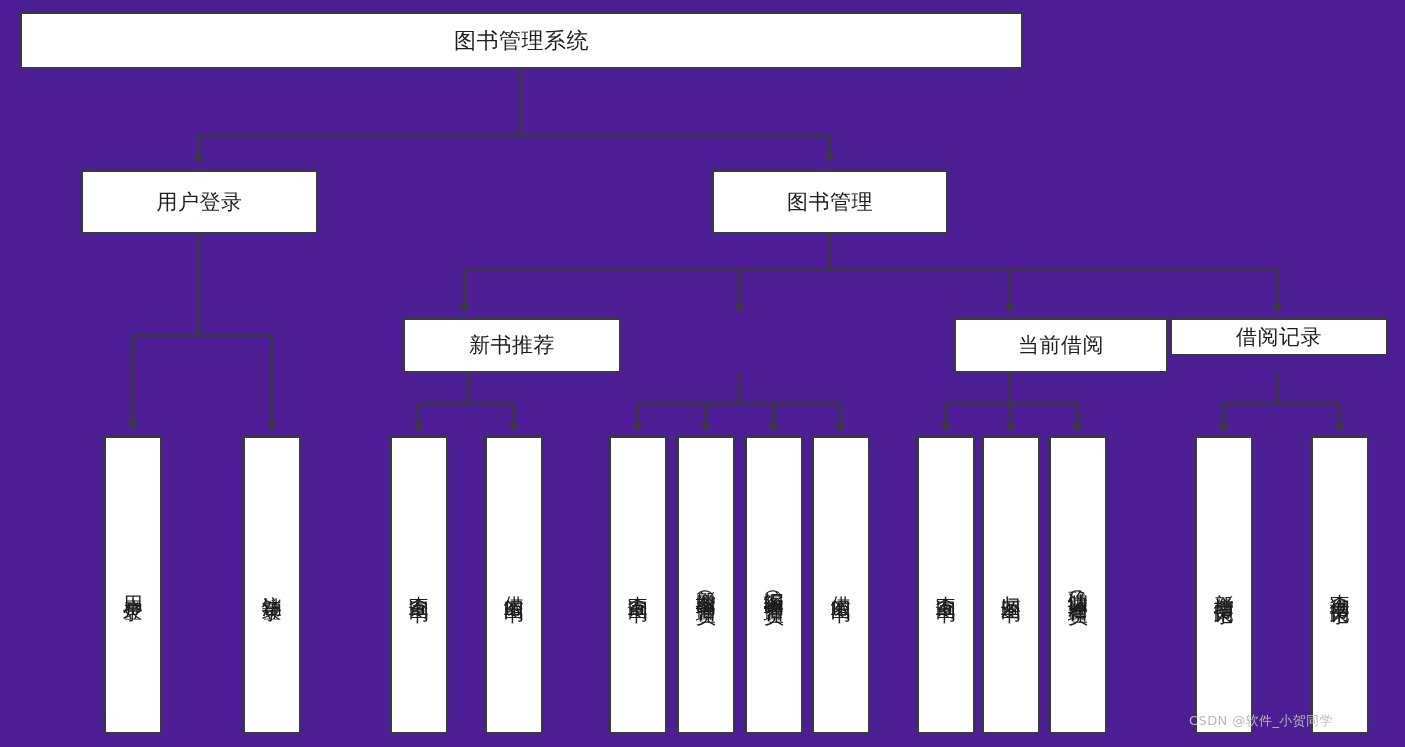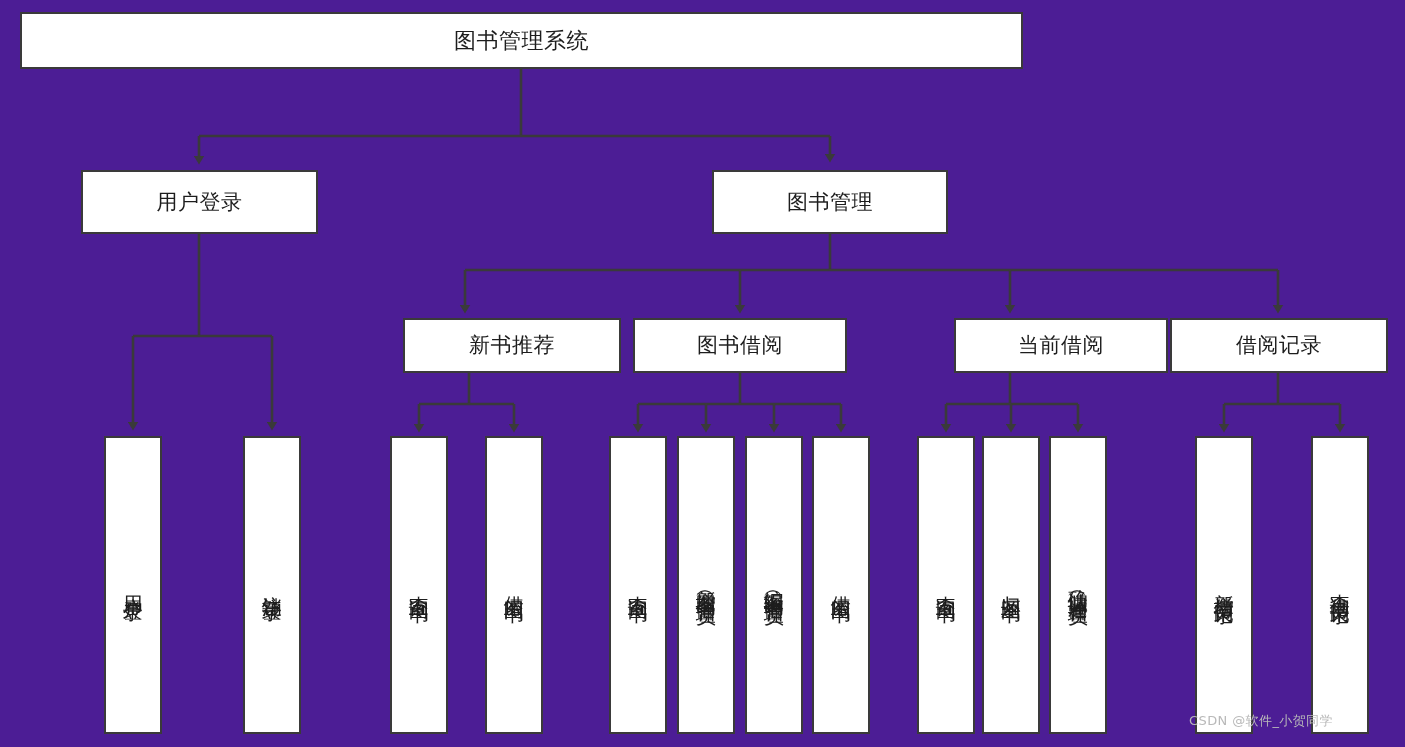--- a/index.html
+++ b/index.html
@@ -135,27 +135,24 @@
   <div class="node" style="left:81px; top:170px; width:237px; height:64px;">
     <span class="label">用户登录</span>
   </div>
   <div class="node" style="left:712px; top:170px; width:236px; height:64px;">
     <span class="label">图书管理</span>
   </div>
 
   <div class="node" style="left:360px; top:318px; width:218px; height:55px;margin-left:43px;">
     <span class="label">新书推荐</span>
   </div>
-  <div class="node" style="left:633px; top:318px; width:214px; height:55px;">
-    <span class="label">图书借阅</span>
-  </div>
   <div class="node" style="left:954px; top:318px; width:214px; height:55px;">
     <span class="label">当前借阅</span>
   </div>
-  <div class="node" style="left:1170px; top:318px; width:218px; height:55px;">
+  <div class="node" style="left:1170px; top:318px; width:218px; height:38px;">
     <span class="label">借阅记录</span>
   </div>
 
   <div class="node leaf" style="left:104px; top:436px; width:58px; height:298px;">
     <span class="label">用户登录</span>
   </div>
   <div class="node leaf" style="left:243px; top:436px; width:58px; height:298px;">
     <span class="label">注销登录</span>
   </div>
 

